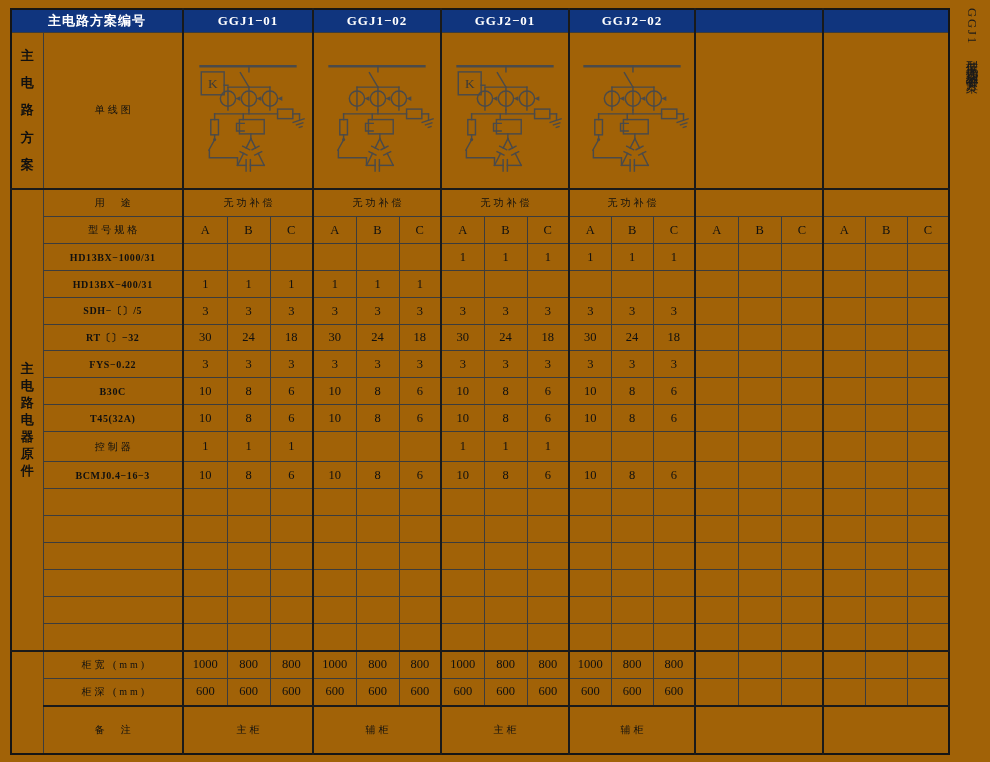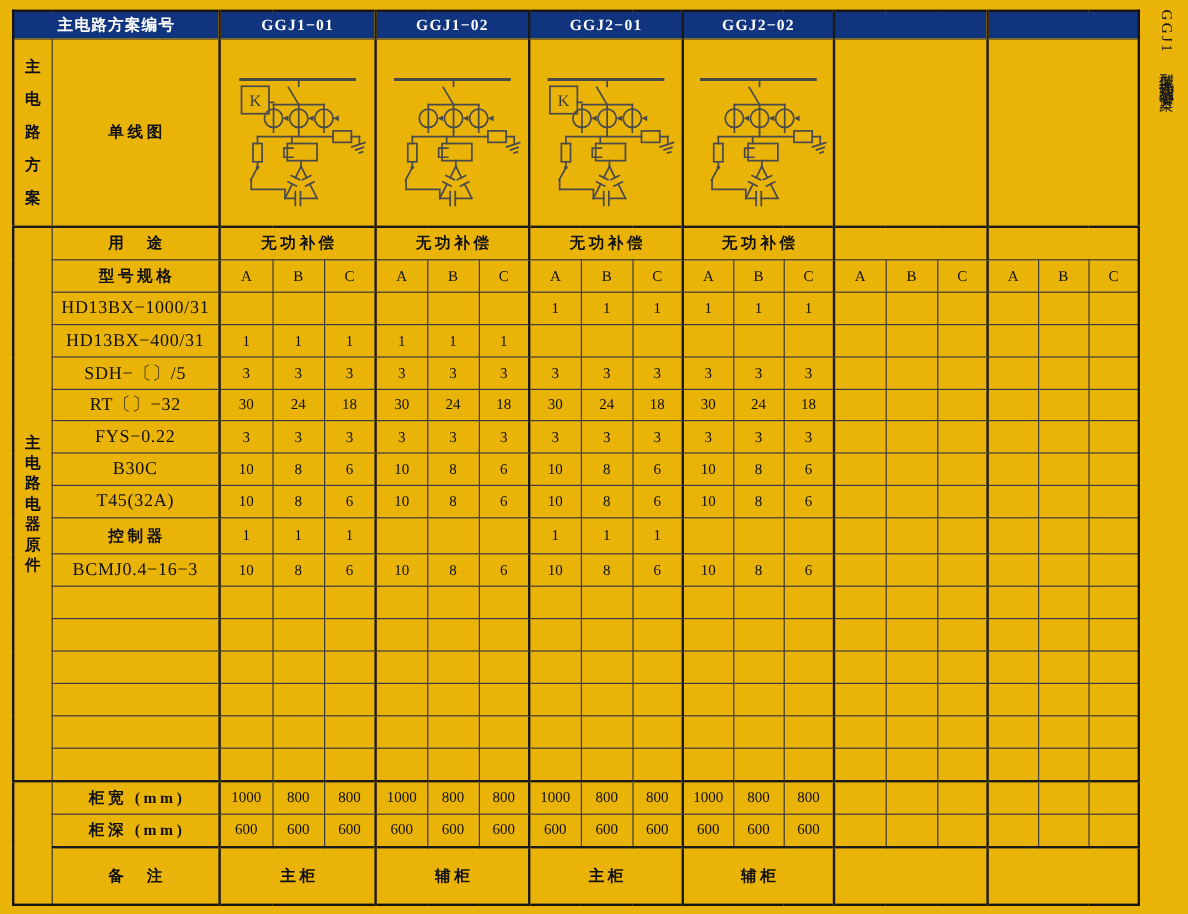--- a/index.html
+++ b/index.html
@@ -1,38 +1,38 @@
 <!DOCTYPE html>
 <html><head>
 <meta charset="utf-8">
 <style>
   html,body{margin:0;padding:0;}
   body{
     width:990px;height:762px;position:relative;background:#fdfdfd;
     font-family:"Liberation Serif","DejaVu Serif",serif;color:#111;
   }
-  .sheet{position:absolute;inset:0;background:#eab308;padding-left:44px;}
+  .sheet{position:absolute;inset:0;background:#a16207;padding-left:44px;}
   table.spec{
     position:absolute;left:10px;top:8px;width:938px;
     border-collapse:collapse;table-layout:fixed;
     border:2px solid #151515;
   }
   td,th{
     border:1px solid #3c3c3c;padding:0;margin:0;
     text-align:center;vertical-align:middle;overflow:hidden;
     font-weight:normal;color:#101010;
   }
   .gs{border-left-width:2px;border-left-color:#1a1a1a;}
   .ht{border-top-width:2px;border-top-color:#1a1a1a;}
   th.hdr{
     background:#10357e;color:#ffffff;font-size:13px;font-weight:bold;
     letter-spacing:1px;height:22px;
   }
-  .zh{font-size:13px;font-weight:bold;letter-spacing:3px;text-indent:3px;border-radius:10px;}
-  .lat{font-size:15px;letter-spacing:0.6px;}
+  .zh{font-size:10px;font-weight:normal;letter-spacing:3px;text-indent:3px;border-radius:10px;}
+  .lat{font-size:10px;letter-spacing:0.6px;font-weight:bold;}
   .num{font-size:12.5px;}
   .vcell .vwrap{
     display:flex;flex-direction:column;align-items:center;
     font-size:13px;font-weight:bold;line-height:16px;
   }
   .vtop .vwrap{justify-content:space-evenly;height:148px;}
   .vmid .vwrap{justify-content:center;gap:1px;}
   td.diag svg{display:block;margin:2px auto 0 auto;}
   .side-title{
     position:absolute;left:963px;top:8px;height:230px;

